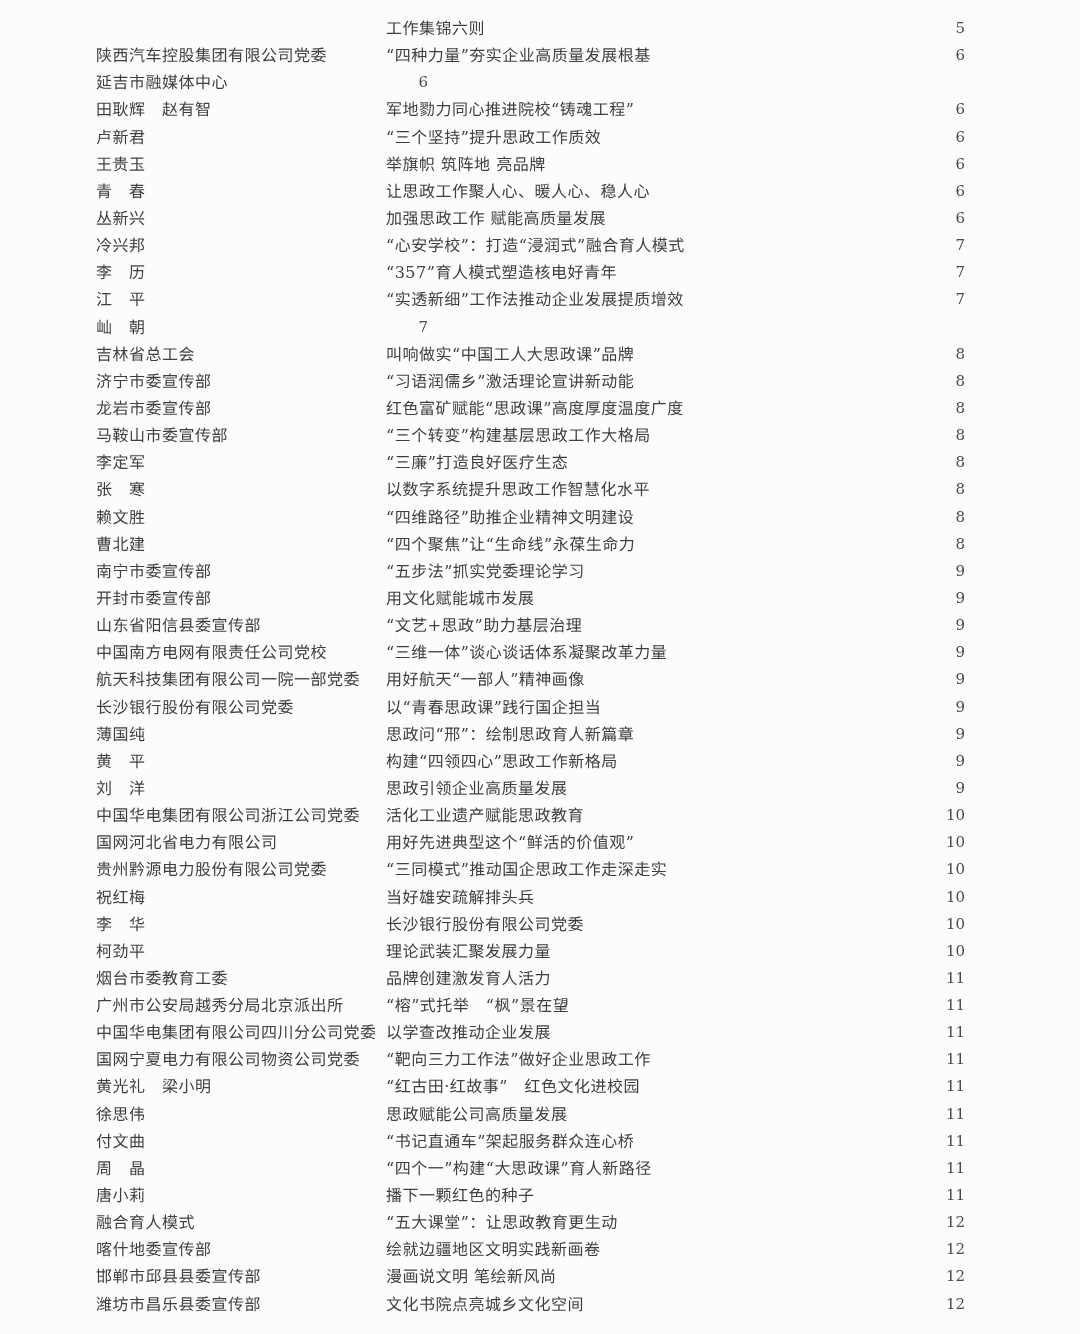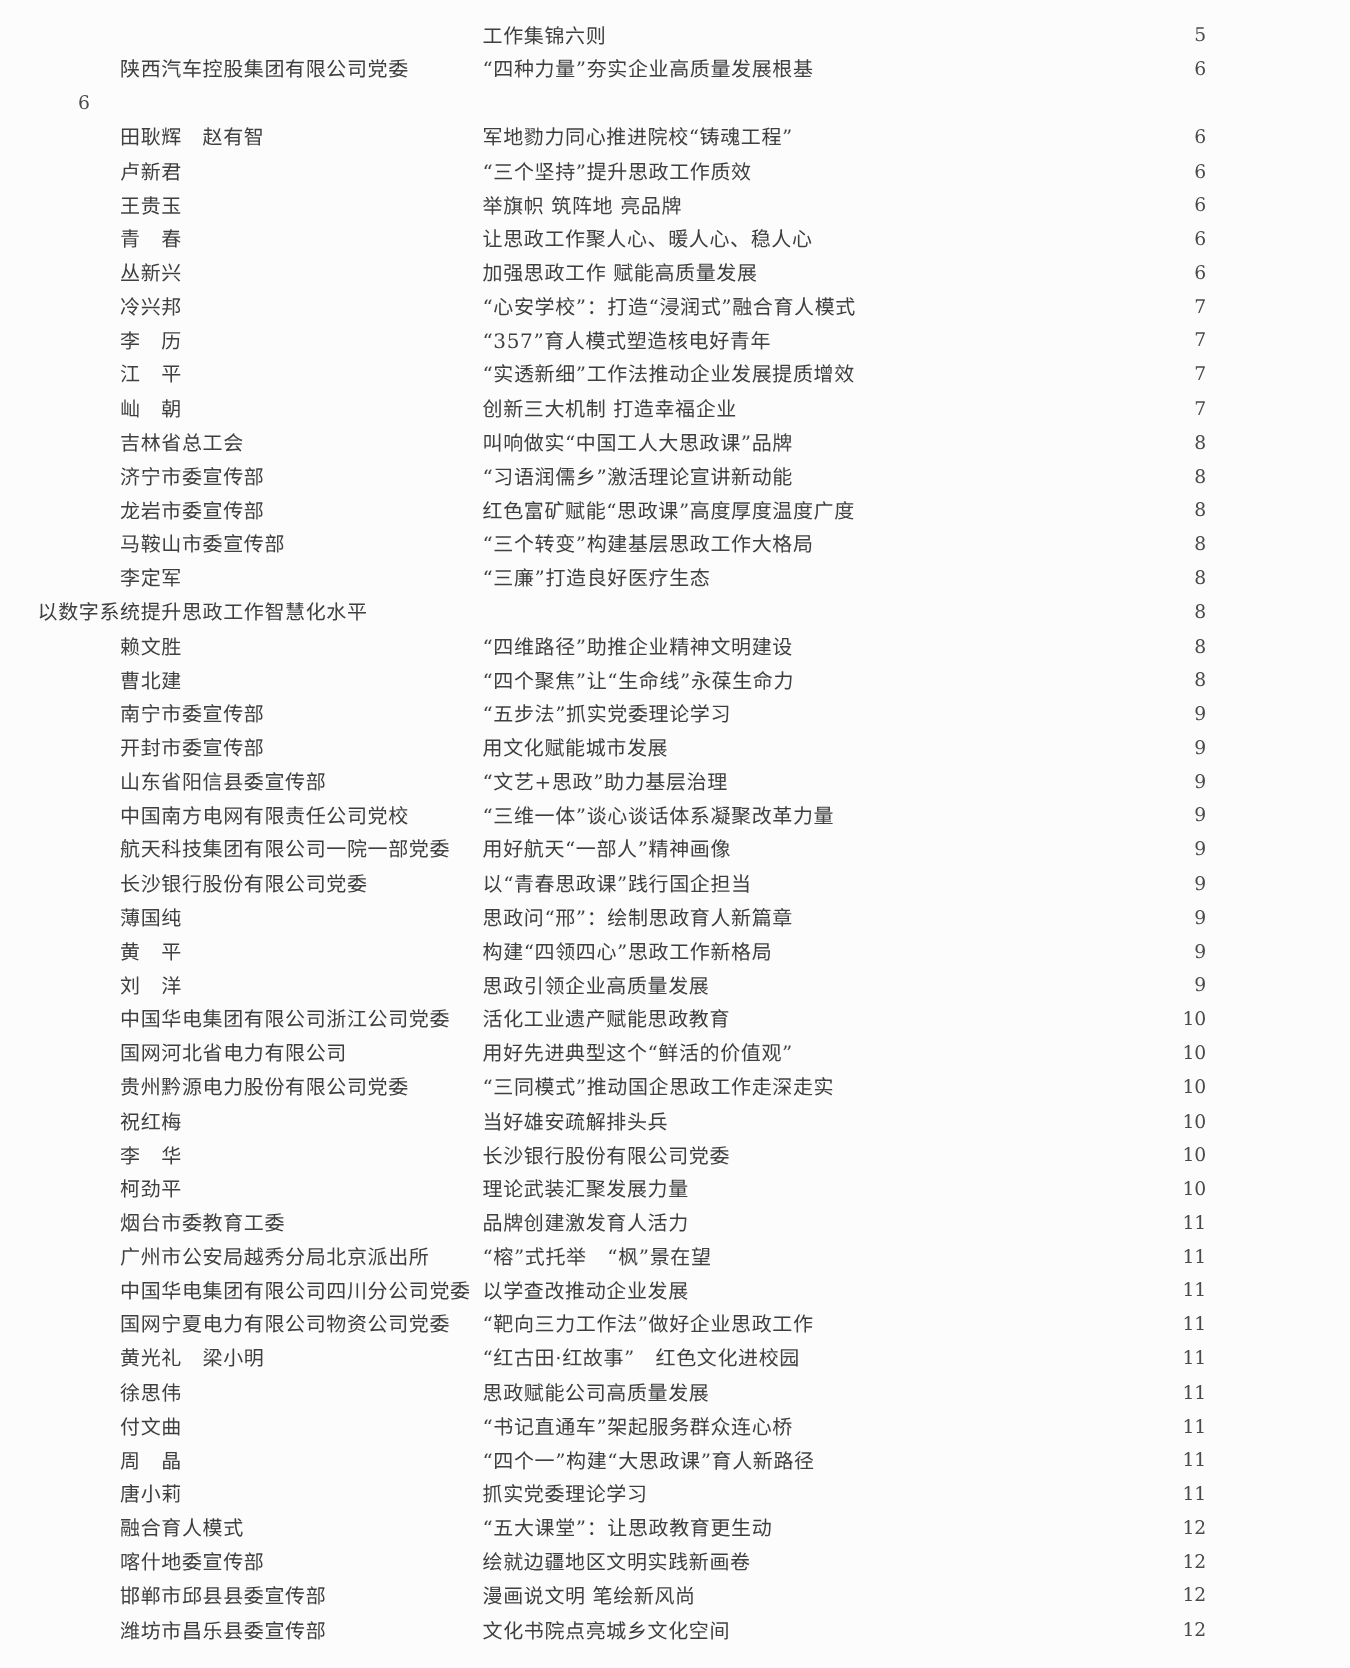--- a/index.html
+++ b/index.html
@@ -64,20 +64,21 @@
         <span class="author"></span>
         <span class="title">工作集锦六则</span>
         <span class="page-num">5</span>
       </div>
       <div class="row">
         <span class="author">陕西汽车控股集团有限公司党委</span>
         <span class="title">“四种力量”夯实企业高质量发展根基</span>
         <span class="page-num">6</span>
       </div>
       <div class="row">
+        <span class="author">延吉市融媒体中心</span>
         <span class="page-num">6</span>
       </div>
       <div class="row">
         <span class="author">田耿辉　赵有智</span>
         <span class="title">军地勠力同心推进院校“铸魂工程”</span>
         <span class="page-num">6</span>
       </div>
       <div class="row">
         <span class="author">卢新君</span>
         <span class="title">“三个坚持”提升思政工作质效</span>
@@ -108,21 +109,20 @@
         <span class="title">“357”育人模式塑造核电好青年</span>
         <span class="page-num">7</span>
       </div>
       <div class="row">
         <span class="author">江　平</span>
         <span class="title">“实透新细”工作法推动企业发展提质增效</span>
         <span class="page-num">7</span>
       </div>
       <div class="row">
         <span class="author">屾　朝</span>
-        <span class="title">创新三大机制 打造幸福企业</span>
         <span class="page-num">7</span>
       </div>
       <div class="row">
         <span class="author">吉林省总工会</span>
         <span class="title">叫响做实“中国工人大思政课”品牌</span>
         <span class="page-num">8</span>
       </div>
       <div class="row">
         <span class="author">济宁市委宣传部</span>
         <span class="title">“习语润儒乡”激活理论宣讲新动能</span>
@@ -137,20 +137,21 @@
         <span class="author">马鞍山市委宣传部</span>
         <span class="title">“三个转变”构建基层思政工作大格局</span>
         <span class="page-num">8</span>
       </div>
       <div class="row">
         <span class="author">李定军</span>
         <span class="title">“三廉”打造良好医疗生态</span>
         <span class="page-num">8</span>
       </div>
       <div class="row">
+        <span class="author">张　寒</span>
         <span class="title">以数字系统提升思政工作智慧化水平</span>
         <span class="page-num">8</span>
       </div>
       <div class="row">
         <span class="author">赖文胜</span>
         <span class="title">“四维路径”助推企业精神文明建设</span>
         <span class="page-num">8</span>
       </div>
       <div class="row">
         <span class="author">曹北建</span>
@@ -267,21 +268,21 @@
         <span class="title">“书记直通车”架起服务群众连心桥</span>
         <span class="page-num">11</span>
       </div>
       <div class="row">
         <span class="author">周　晶</span>
         <span class="title">“四个一”构建“大思政课”育人新路径</span>
         <span class="page-num">11</span>
       </div>
       <div class="row">
         <span class="author">唐小莉</span>
-        <span class="title">抓实党委理论学习</span>
+        <span class="title">播下一颗红色的种子</span>
         <span class="page-num">11</span>
       </div>
       <div class="row">
         <span class="author">融合育人模式</span>
         <span class="title">“五大课堂”：让思政教育更生动</span>
         <span class="page-num">12</span>
       </div>
       <div class="row">
         <span class="author">喀什地委宣传部</span>
         <span class="title">绘就边疆地区文明实践新画卷</span>

